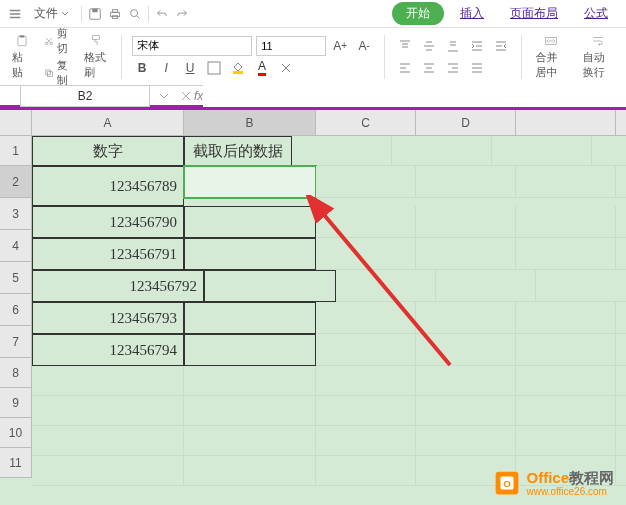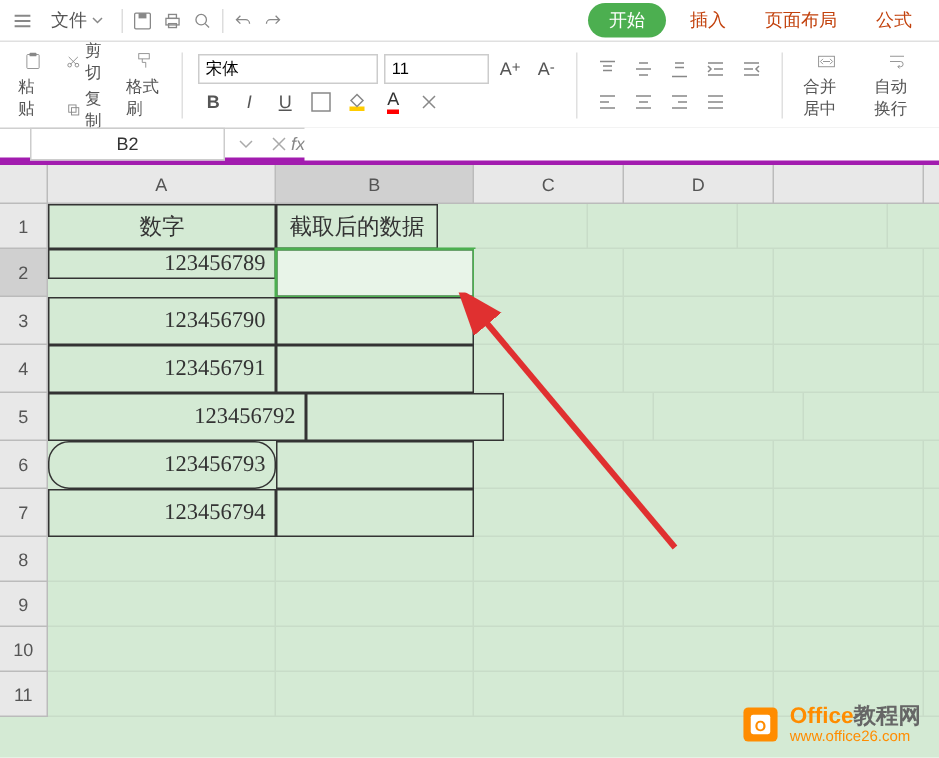--- a/index.html
+++ b/index.html
@@ -3,21 +3,21 @@
   <meta charset="utf-8">
   <style>
     * { box-sizing: border-box; margin: 0; padding: 0; }
     body { font-family: "Microsoft YaHei", Arial, sans-serif; font-size: 12px; background: #fff; width: 626px; height: 505px; overflow: hidden; position: relative; }
     
     .menubar { display: flex; align-items: center; height: 28px; background: #fff; border-bottom: 1px solid #e0e0e0; padding: 0 8px; gap: 6px; }
     .menubar .menu-btn { display: flex; align-items: center; gap: 3px; padding: 2px 6px; color: #555; cursor: pointer; }
     .menubar .sep { width: 1px; height: 16px; background: #ddd; }
     .menubar .icon-sm { width: 14px; height: 14px; display: inline-block; }
     .tab-green { background: #4CAF50; color: #fff; padding: 3px 14px; border-radius: 12px; font-size: 12px; }
-    .tab-item { color: #c2410c; padding: 3px 10px; cursor: pointer; }
+    .tab-item { color: #4c1d95; padding: 3px 10px; cursor: pointer; text-decoration: underline; }
     
     .ribbon { display: flex; align-items: center; height: 58px; background: #fff; border-bottom: 1px solid #d0d0d0; padding: 4px 8px; gap: 8px; }
     .ribbon-group { display: flex; flex-direction: column; gap: 2px; }
     .ribbon-row { display: flex; align-items: center; gap: 4px; }
     .ribbon-big { display: flex; flex-direction: column; align-items: center; justify-content: center; height: 50px; padding: 2px 4px; gap: 2px; color: #555; cursor: pointer; font-size: 11px; }
     .ribbon-big svg { width: 20px; height: 20px; }
     .clip-row { display: flex; align-items: center; gap: 3px; color: #555; font-size: 11px; cursor: pointer; justify-content: space-between; }
     .font-select { border: 1px solid #ccc; height: 20px; font-size: 11px; padding: 0 4px; background: #fff; min-width: 70px; }
     .icon-btn { display: inline-flex; align-items: center; justify-content: center; width: 20px; height: 20px; color: #555; cursor: pointer; }
     .icon-btn svg { width: 14px; height: 14px; }
@@ -273,21 +273,21 @@
   <div class="cells" id="cells">
       <div class="cell-row">
         <div class="cell bordered header-cell" style="width: 152px; height: 30px;">数字</div>
         <div class="cell bordered header-cell" style="width: 108px; height: 30px;">截取后的数据</div>
         <div class="cell" style="width: 100px; height: 30px;"></div>
         <div class="cell" style="width: 100px; height: 30px;"></div>
         <div class="cell" style="width: 100px; height: 30px;"></div>
         <div class="cell" style="width: 100px; height: 30px;"></div>
       </div>
       <div class="cell-row">
-        <div class="cell bordered num" style="width: 152px; height: 20px;">123456789</div>
+        <div class="cell bordered num" style="width: 152px; height: 40px;">123456789</div>
         <div class="cell bordered active" style="width: 132px; height: 32px;"></div>
         <div class="cell" style="width: 100px; height: 32px;"></div>
         <div class="cell" style="width: 100px; height: 32px;"></div>
         <div class="cell" style="width: 100px; height: 32px;"></div>
         <div class="cell" style="width: 100px; height: 32px;"></div>
       </div>
       <div class="cell-row">
         <div class="cell bordered num" style="width: 152px; height: 32px;">123456790</div>
         <div class="cell bordered" style="width: 132px; height: 32px;"></div>
         <div class="cell" style="width: 100px; height: 32px;"></div>
@@ -305,21 +305,21 @@
       </div>
       <div class="cell-row">
         <div class="cell bordered num" style="width: 172px; height: 32px;">123456792</div>
         <div class="cell bordered" style="width: 132px; height: 32px;"></div>
         <div class="cell" style="width: 100px; height: 32px;"></div>
         <div class="cell" style="width: 100px; height: 32px;"></div>
         <div class="cell" style="width: 100px; height: 32px;"></div>
         <div class="cell" style="width: 100px; height: 32px;"></div>
       </div>
       <div class="cell-row">
-        <div class="cell bordered num" style="width: 152px; height: 32px; border-radius: 14px;">123456793</div>
+        <div class="cell bordered num" style="width: 152px; height: 32px;">123456793</div>
         <div class="cell bordered" style="width: 132px; height: 32px;"></div>
         <div class="cell" style="width: 100px; height: 32px;"></div>
         <div class="cell" style="width: 100px; height: 32px;"></div>
         <div class="cell" style="width: 100px; height: 32px;"></div>
         <div class="cell" style="width: 100px; height: 32px;"></div>
       </div>
       <div class="cell-row">
         <div class="cell bordered num" style="width: 152px; height: 32px;">123456794</div>
         <div class="cell bordered" style="width: 132px; height: 32px;"></div>
         <div class="cell" style="width: 100px; height: 32px;"></div>

